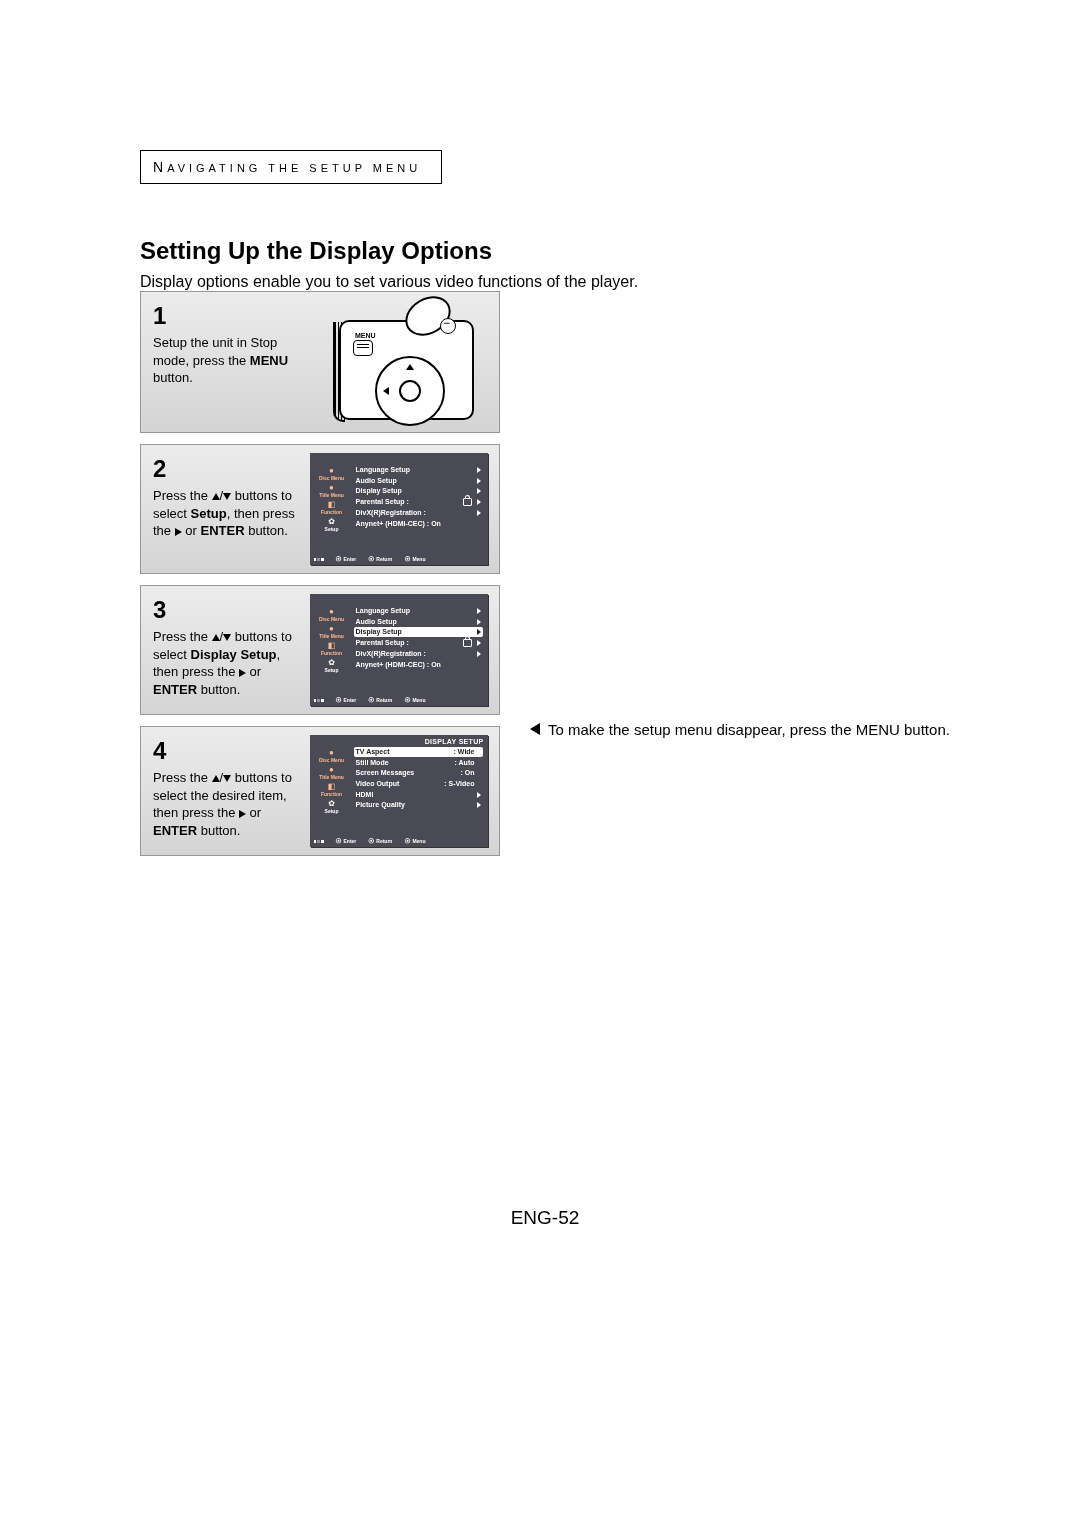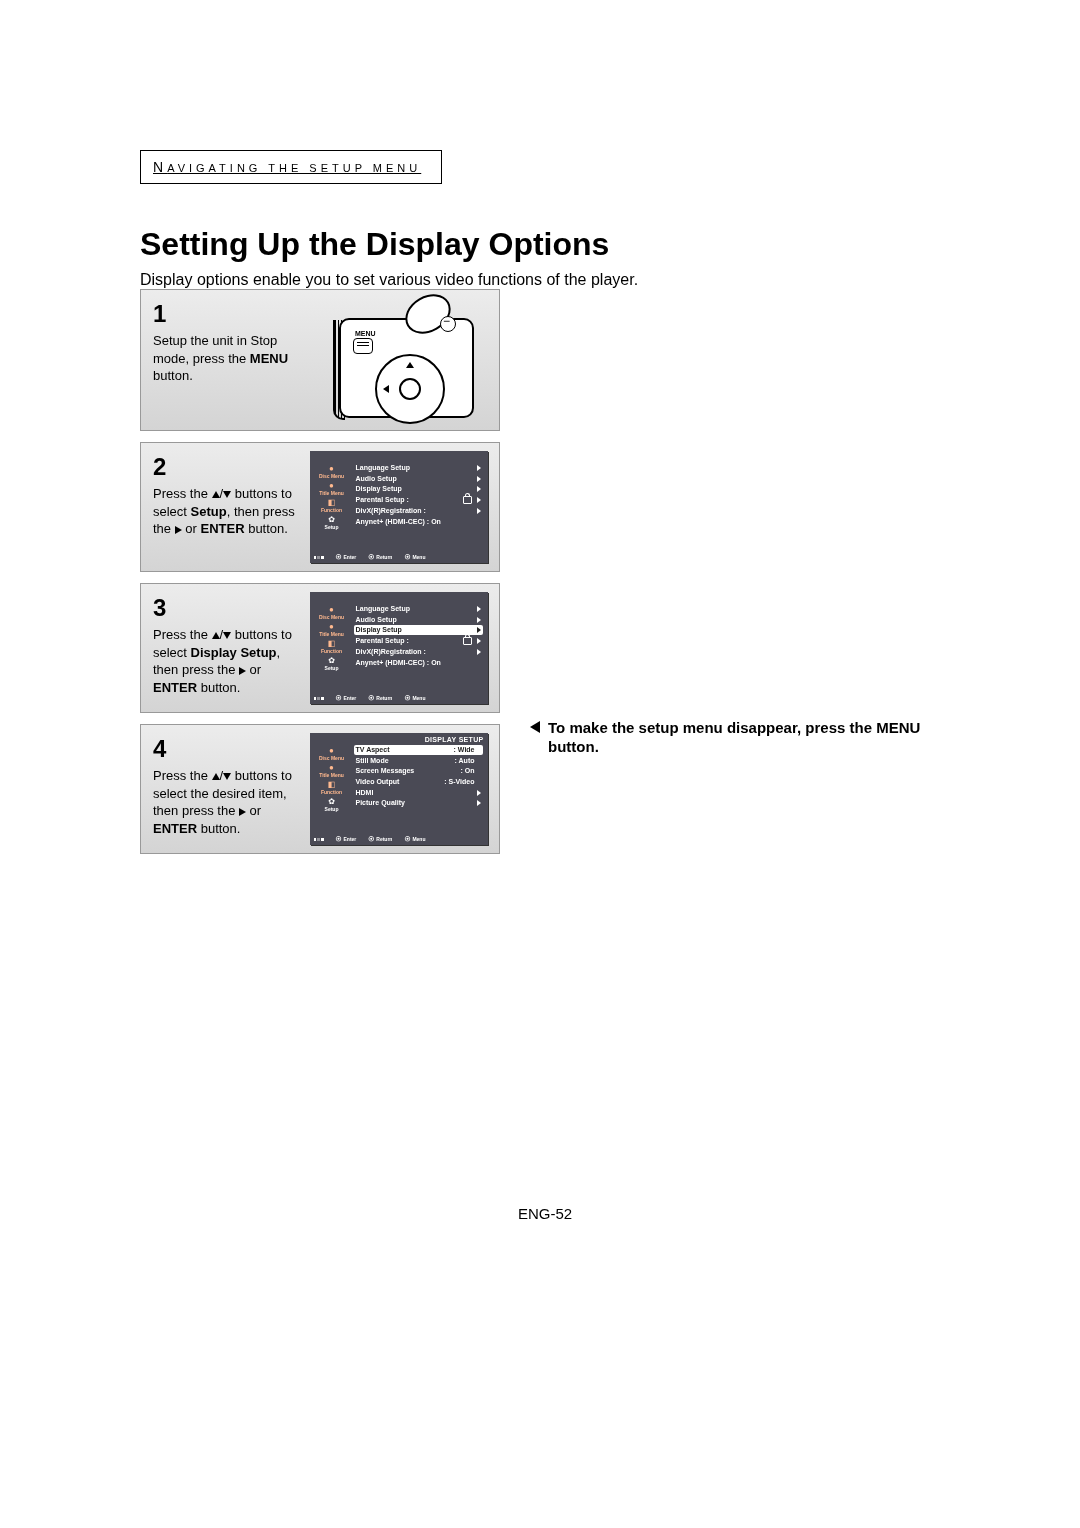--- a/index.html
+++ b/index.html
@@ -12,51 +12,49 @@
   }
   .page {
     padding: 150px 130px 80px 140px;
     box-sizing: border-box;
     width: 1080px;
   }
   .breadcrumb-box {
     border: 1px solid #000;
     display: inline-block;
     padding: 8px 20px 8px 12px;
-    margin-bottom: 42px;
+    margin-bottom: 53px;
     font-size: 14px;
     letter-spacing: 4px;
-    text-decoration: underline;
   }
   .breadcrumb-s {
     font-size: 11px;
     letter-spacing: 4px;
   }
   h1 {
-    font-size: 32px;
+    font-size: 24px;
     font-weight: bold;
     margin: 0 0 8px 0;
     font-family: Arial, Helvetica, sans-serif;
   }
   .intro {
     font-size: 16px;
   }
   .steps-col {
     display: flex;
     gap: 30px;
   }
   .left-col {
     width: 360px;
   }
   .right-col {
     flex: 1;
     padding-top: 430px;
     font-size: 15px;
     line-height: 1.25;
-    font-weight: bold;
   }
   .note-row {
     display: flex;
     gap: 8px;
   }
   .step {
     background: linear-gradient(180deg, #ececec 0%, #d4d4d4 100%);
     border: 1px solid #999;
     margin-bottom: 11px;
     padding: 0;
@@ -319,21 +317,21 @@
     width: 0; height: 0;
     border-style: solid;
     border-width: 6px 10px 6px 0;
     border-color: transparent #000 transparent transparent;
     vertical-align: middle;
     margin-top: 2px;
   }
 
   .page-num {
     text-align: center;
-    font-size: 15px;
+    font-size: 19px;
     margin-top: 340px;
   }
 </style>
 </head>
 <body>
 
 <div class="page">
   <div class="breadcrumb-box">
     <span>N</span><span class="breadcrumb-s">AVIGATING THE SETUP MENU</span>
   </div>

